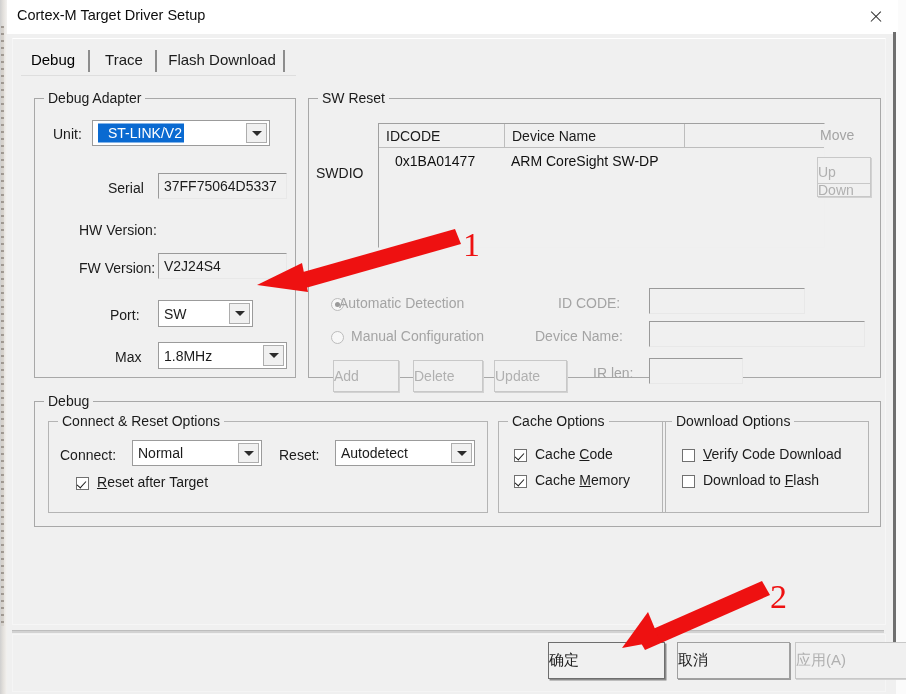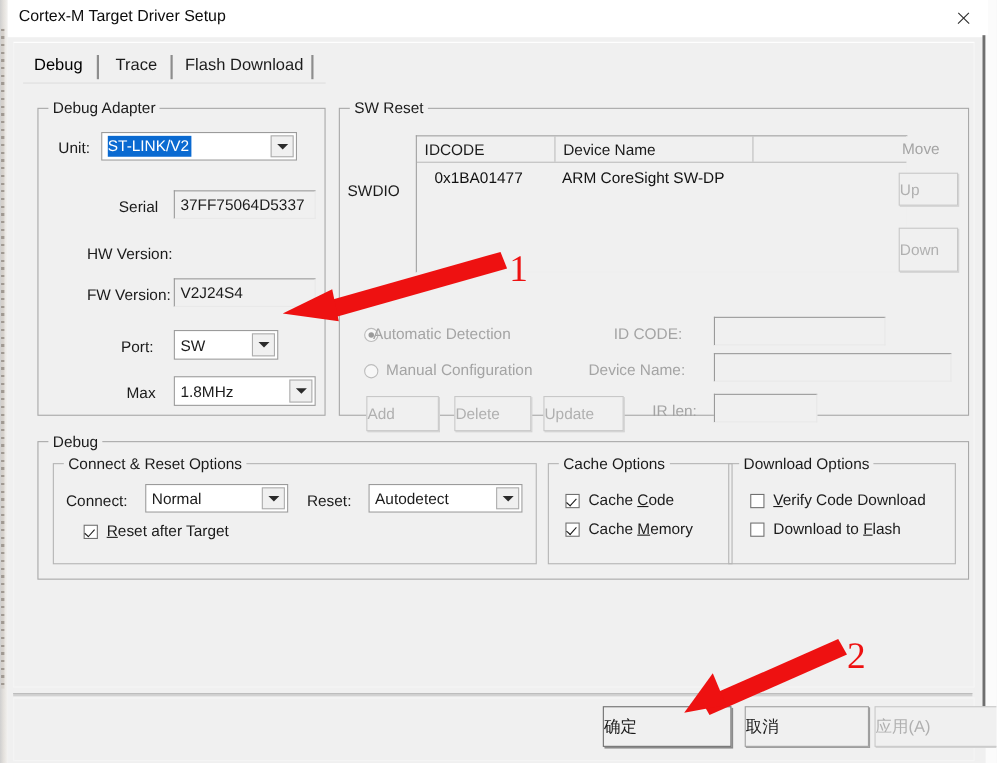--- a/index.html
+++ b/index.html
@@ -116,21 +116,21 @@
   .combo {
     position: absolute; background: #ffffff;
     border: 1px solid #9b9b9b;
     box-sizing: border-box;
   }
   .combo .ctxt {
     position: absolute; left: 5px; top: 50%; transform: translateY(-50%);
     font-size: 14px; color: #1b1b1b; white-space: nowrap;
   }
   .combo .ctxt.sel {
-    background: #0a6ad1; color: #ffffff; padding: 1px 2px 2px 0;
+    background: #0a6ad1; color: #ffffff; padding: 1px 2px 2px 10px;
   }
   .combo .carrow {
     position: absolute; right: 2px; top: 2px; bottom: 2px; width: 21px;
     background: #f0f0f0; border: 1px solid #adadad;
     box-sizing: border-box;
     display: flex; align-items: center; justify-content: center;
   }
   .combo .carrow i {
     width: 0; height: 0; border-left: 5px solid transparent;
     border-right: 5px solid transparent; border-top: 5px solid #2b2b2b;
@@ -304,21 +304,21 @@
         <div>
           <div class="devrow-cell" style="left:16px;top:26px;width:120px">0x1BA01477</div>
           <div class="devrow-cell" style="left:132px;top:26px;width:230px">ARM CoreSight SW-DP</div>
         </div>
       </div>
 
       <span class="lbl dim" style="left:511px;top:28px">Move</span>
       <div class="btn disabled" style="left:508px;top:58px;width:54px;height:30px">
         <span>Up</span>
       </div>
-      <div class="btn disabled" style="left:508px;top:108px;width:54px;height:40px">
+      <div class="btn disabled" style="left:508px;top:84px;width:54px;height:14px">
         <span>Down</span>
       </div>
 
       <div class="rdo checked" style="left:22px;top:199px"></div>
       <span class="lbl dim" style="left:30px;top:196px">Automatic Detection</span>
 
       <div class="rdo" style="left:22px;top:232px"></div>
       <span class="lbl dim" style="left:42px;top:229px">Manual Configuration</span>
 
       <span class="lbl dim" style="left:249px;top:196px">ID CODE:</span>

